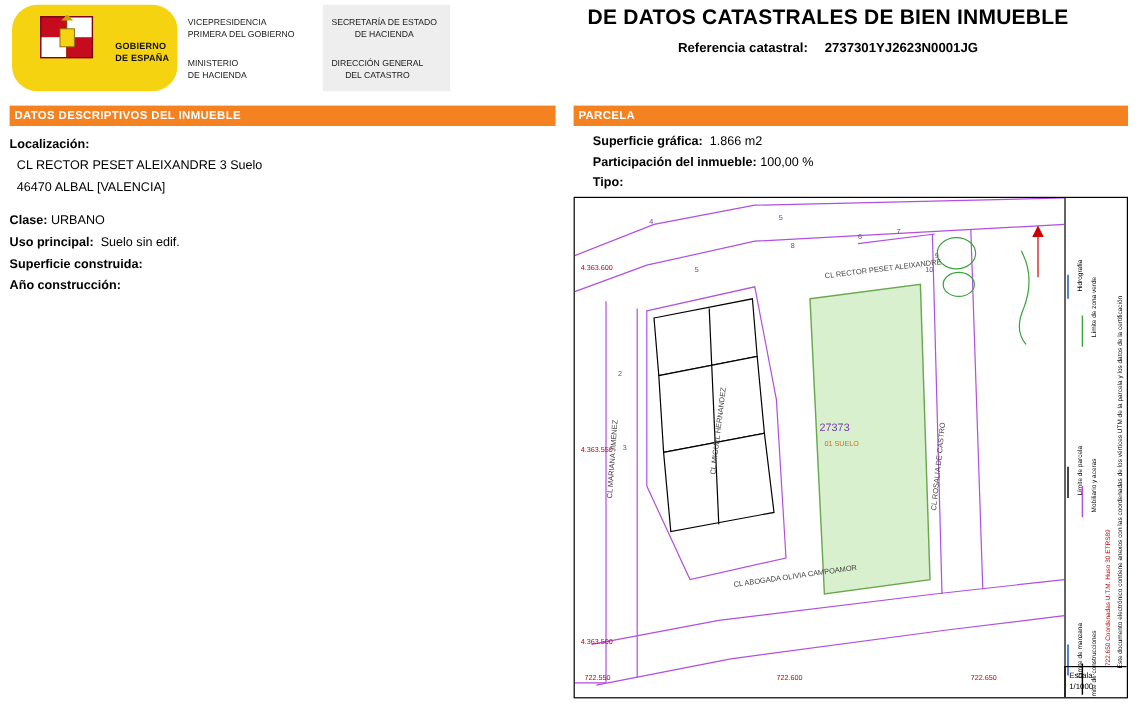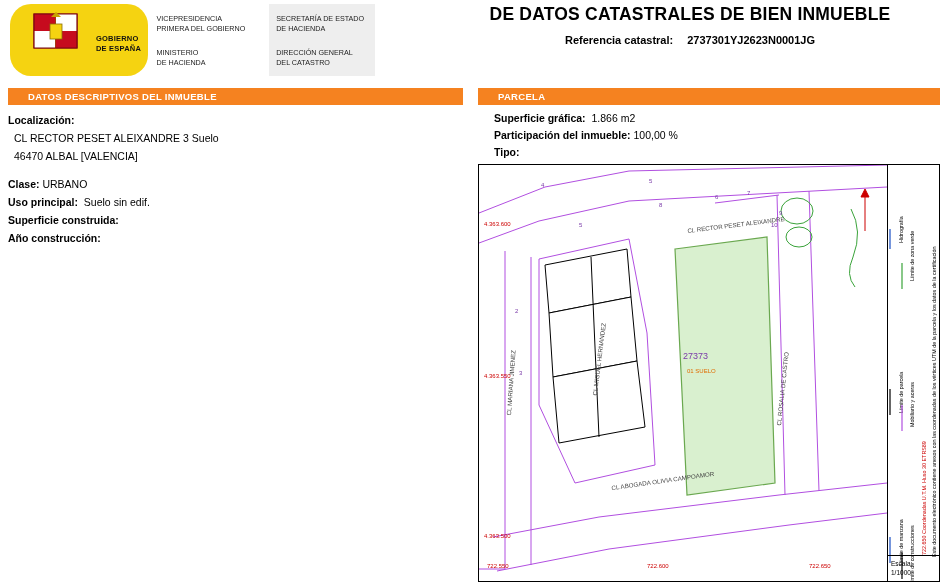--- a/index.html
+++ b/index.html
@@ -11,30 +11,30 @@
     overflow:hidden;
     position:relative;
   }
   
   .header{position:absolute;left:0;top:0;width:948px;height:80px;}
   .logo-block{position:absolute;left:10px;top:4px;width:365px;height:72px;display:flex;}
   .logo-yellow{width:140px;height:72px;background:#f5d311;position:relative;border-radius:21px;}
   .shield{position:absolute;left:22px;top:8px;width:50px;height:38px;}
   .gob-text{position:absolute;left:86px;top:30px;font-size:7.5px;font-weight:bold;line-height:10px;color:#111;letter-spacing:.2px;}
   .logo-white{width:122px;height:72px;background:#ffffff;position:relative;}
-  .logo-grey{width:107px;height:72px;background:#eeeeee;position:relative;}
+  .logo-grey{width:107px;height:72px;background:#eeeeee;position:relative;text-align:center;}
   .mini-line{position:absolute;font-size:7.2px;line-height:9.5px;color:#222;font-weight:normal;}
 
   .title-wrap{position:absolute;left:440px;top:2px;width:500px;text-align:center;}
   .title1{font-size:17.5px;font-weight:bold;letter-spacing:.2px;line-height:24px;}
   .refline{margin-top:8px;font-size:11px;font-weight:bold;}
   .refline .refval{margin-left:14px;font-weight:bold;}
 
   
-  .bar{position:absolute;height:17px;background:#f58220;color:#fff;font-size:9.5px;font-weight:bold;letter-spacing:.3px;display:flex;align-items:center;padding-left:20px;box-sizing:border-box;}
+  .bar{position:absolute;height:17px;background:#f58220;color:#fff;font-size:9.5px;font-weight:bold;letter-spacing:.3px;display:flex;align-items:center;padding-left:4px;box-sizing:border-box;}
   .bar-left{left:8px;top:88px;width:455px;}
   .bar-right{left:478px;top:88px;width:462px;}
 
   
   .left-panel{position:absolute;left:8px;top:112px;width:455px;font-size:10.5px;line-height:16px;}
   .lbl{font-weight:bold;text-align:center;}
   .row{margin-bottom:2px;}
   .gap{height:10px;}
 
   

